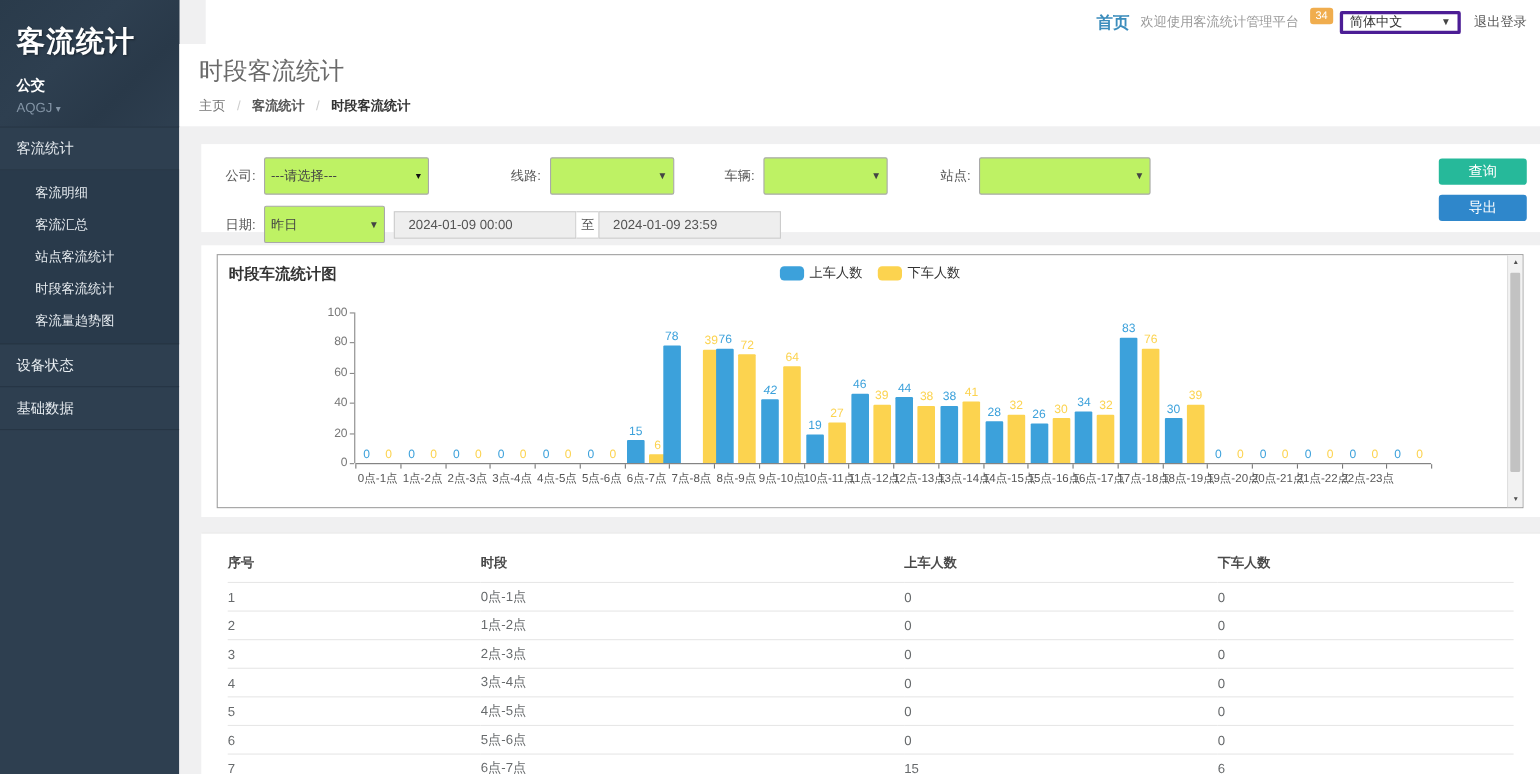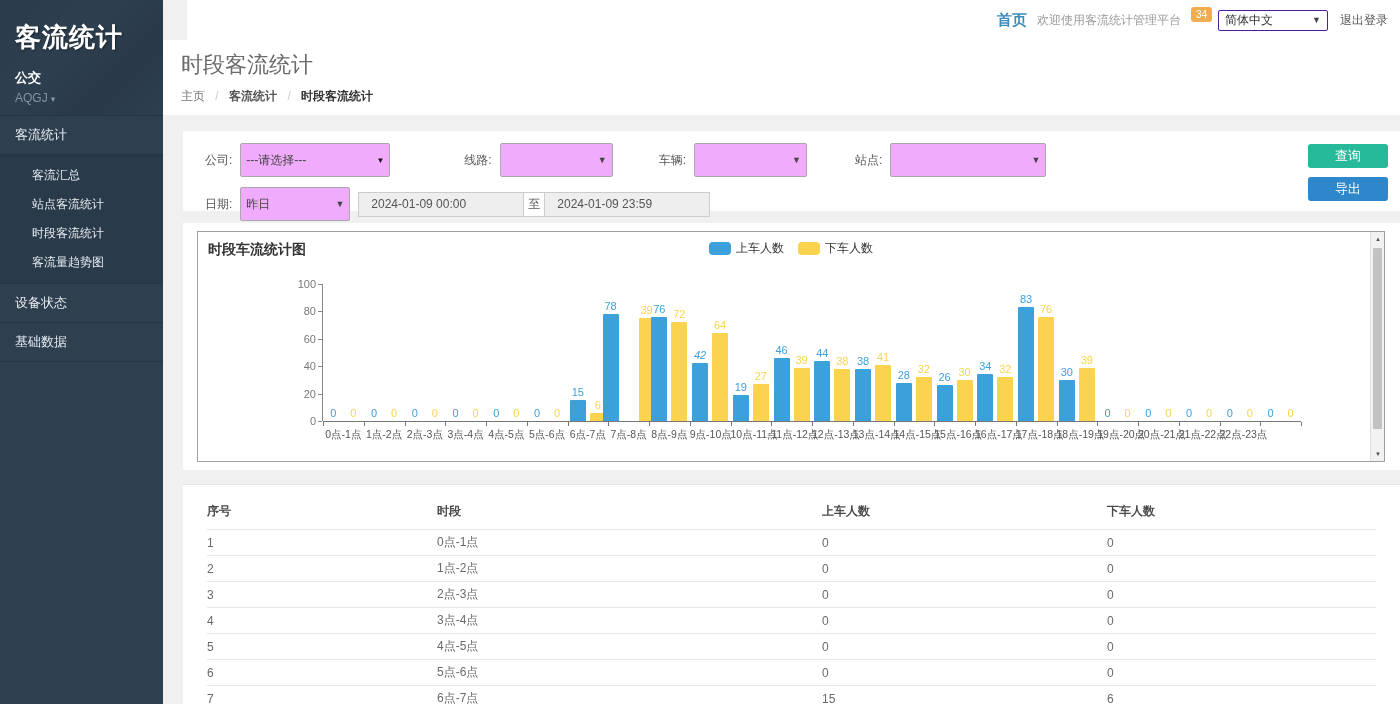--- a/index.html
+++ b/index.html
@@ -23,42 +23,42 @@
   .submenu-item { padding:6px 0 6px 32px; font-size:12px; color:#E7ECF0; cursor:pointer; }
 
   
   .main { position:absolute; left:163px; top:0; width:1237px; height:704px; }
   .topbar { height:40px; background:#FFFFFF; display:flex; align-items:center;
     justify-content:flex-end; padding-right:12px;margin-left:24px; }
   .home-link { color:#3C8DBC; font-size:15px; font-weight:bold; margin-right:10px; cursor:pointer; }
   .welcome-text { color:#9A9A9A; font-size:12px; margin-right:10px; }
   .badge { background:#F0AD4E; color:#fff; font-size:10px; border-radius:3px;
     padding:2px 5px; margin-right:6px; position:relative; top:-6px; }
-  .lang-select { width:110px; height:21px; border:1px solid #4c1d95; border-radius:2px;
+  .lang-select { width:110px; height:21px; border:3px solid #4c1d95; border-radius:2px;
     background:#fff; font-size:12px; color:#333; display:flex; align-items:center;
     justify-content:space-between; padding:0 6px; margin-right:12px; cursor:pointer; }
   .lang-select .chev { font-size:9px; color:#444; }
   .logout-link { color:#555; font-size:12px; cursor:pointer; }
 
   .headband { height:75px; background:#FFFFFF; padding:10px 0 0 18px; }
   .page-title { font-size:22px; color:#6A6A6A; font-weight:normal; }
   .breadcrumb { margin-top:8px; font-size:12px; color:#999; }
   .breadcrumb .sep { color:#CCC; margin:0 7px; }
   .crumb-1 { color:#777; cursor:pointer; }
   .crumb-2 { color:#555; font-weight:bold; cursor:pointer; }
   .crumb-3 { color:#333; font-weight:bold; }
 
   .content { position:absolute; top:115px; left:0; right:0; bottom:0;
     background:#F0F0F1; padding:16px 0 0 20px; overflow:hidden; }
 
   
   .filter-card { background:#fff; height:80px; position:relative; padding:12px 0 0 22px; }
   .frow { display:flex; align-items:center; margin-bottom:10px; }
   .flabel { font-size:12px; color:#555; margin-right:8px; }
-  .sel { height:21px; border:1px solid #A9A9A9; border-radius:2px; background:#f0abfc;
+  .sel { height:21px; border:1px solid #A9A9A9; border-radius:2px; background:#bef264;
     font-size:12px; color:#444; display:flex; align-items:center;
     justify-content:space-between; padding:16px 5px; cursor:pointer; }
   .sel .tri { font-size:8px; color:#111; }
   .sel .chev { font-size:9px; color:#444; }
   .w-company{ width:150px; margin-right:74px; }
   .w-line{ width:113px; margin-right:46px; }
   .w-vehicle{ width:113px; margin-right:48px; }
   .w-station{ width:156px; }
   .w-preset{ width:110px; height:25px; margin-right:8px; }
   .date-input { width:166px; height:25px; background:#EEEEEE; border:1px solid #CCC;
@@ -120,20 +120,21 @@
 <div class="sidebar">
   <div class="logo-area">
     <div class="app-title">客流统计</div>
     <div class="org-label">公交</div>
     <div class="org-code">
       <span>AQGJ</span><span class="caret">▾</span>
     </div>
   </div>
   <div class="nav-section first">客流统计</div>
   <div class="submenu" id="submenu">
+      <div class="submenu-item">客流明细</div>
       <div class="submenu-item">客流汇总</div>
       <div class="submenu-item">站点客流统计</div>
       <div class="submenu-item">时段客流统计</div>
       <div class="submenu-item">客流量趋势图</div>
     </div>
   <div class="nav-section">设备状态</div>
   <div class="nav-section">基础数据</div>
 </div>
 
 <div class="main">

